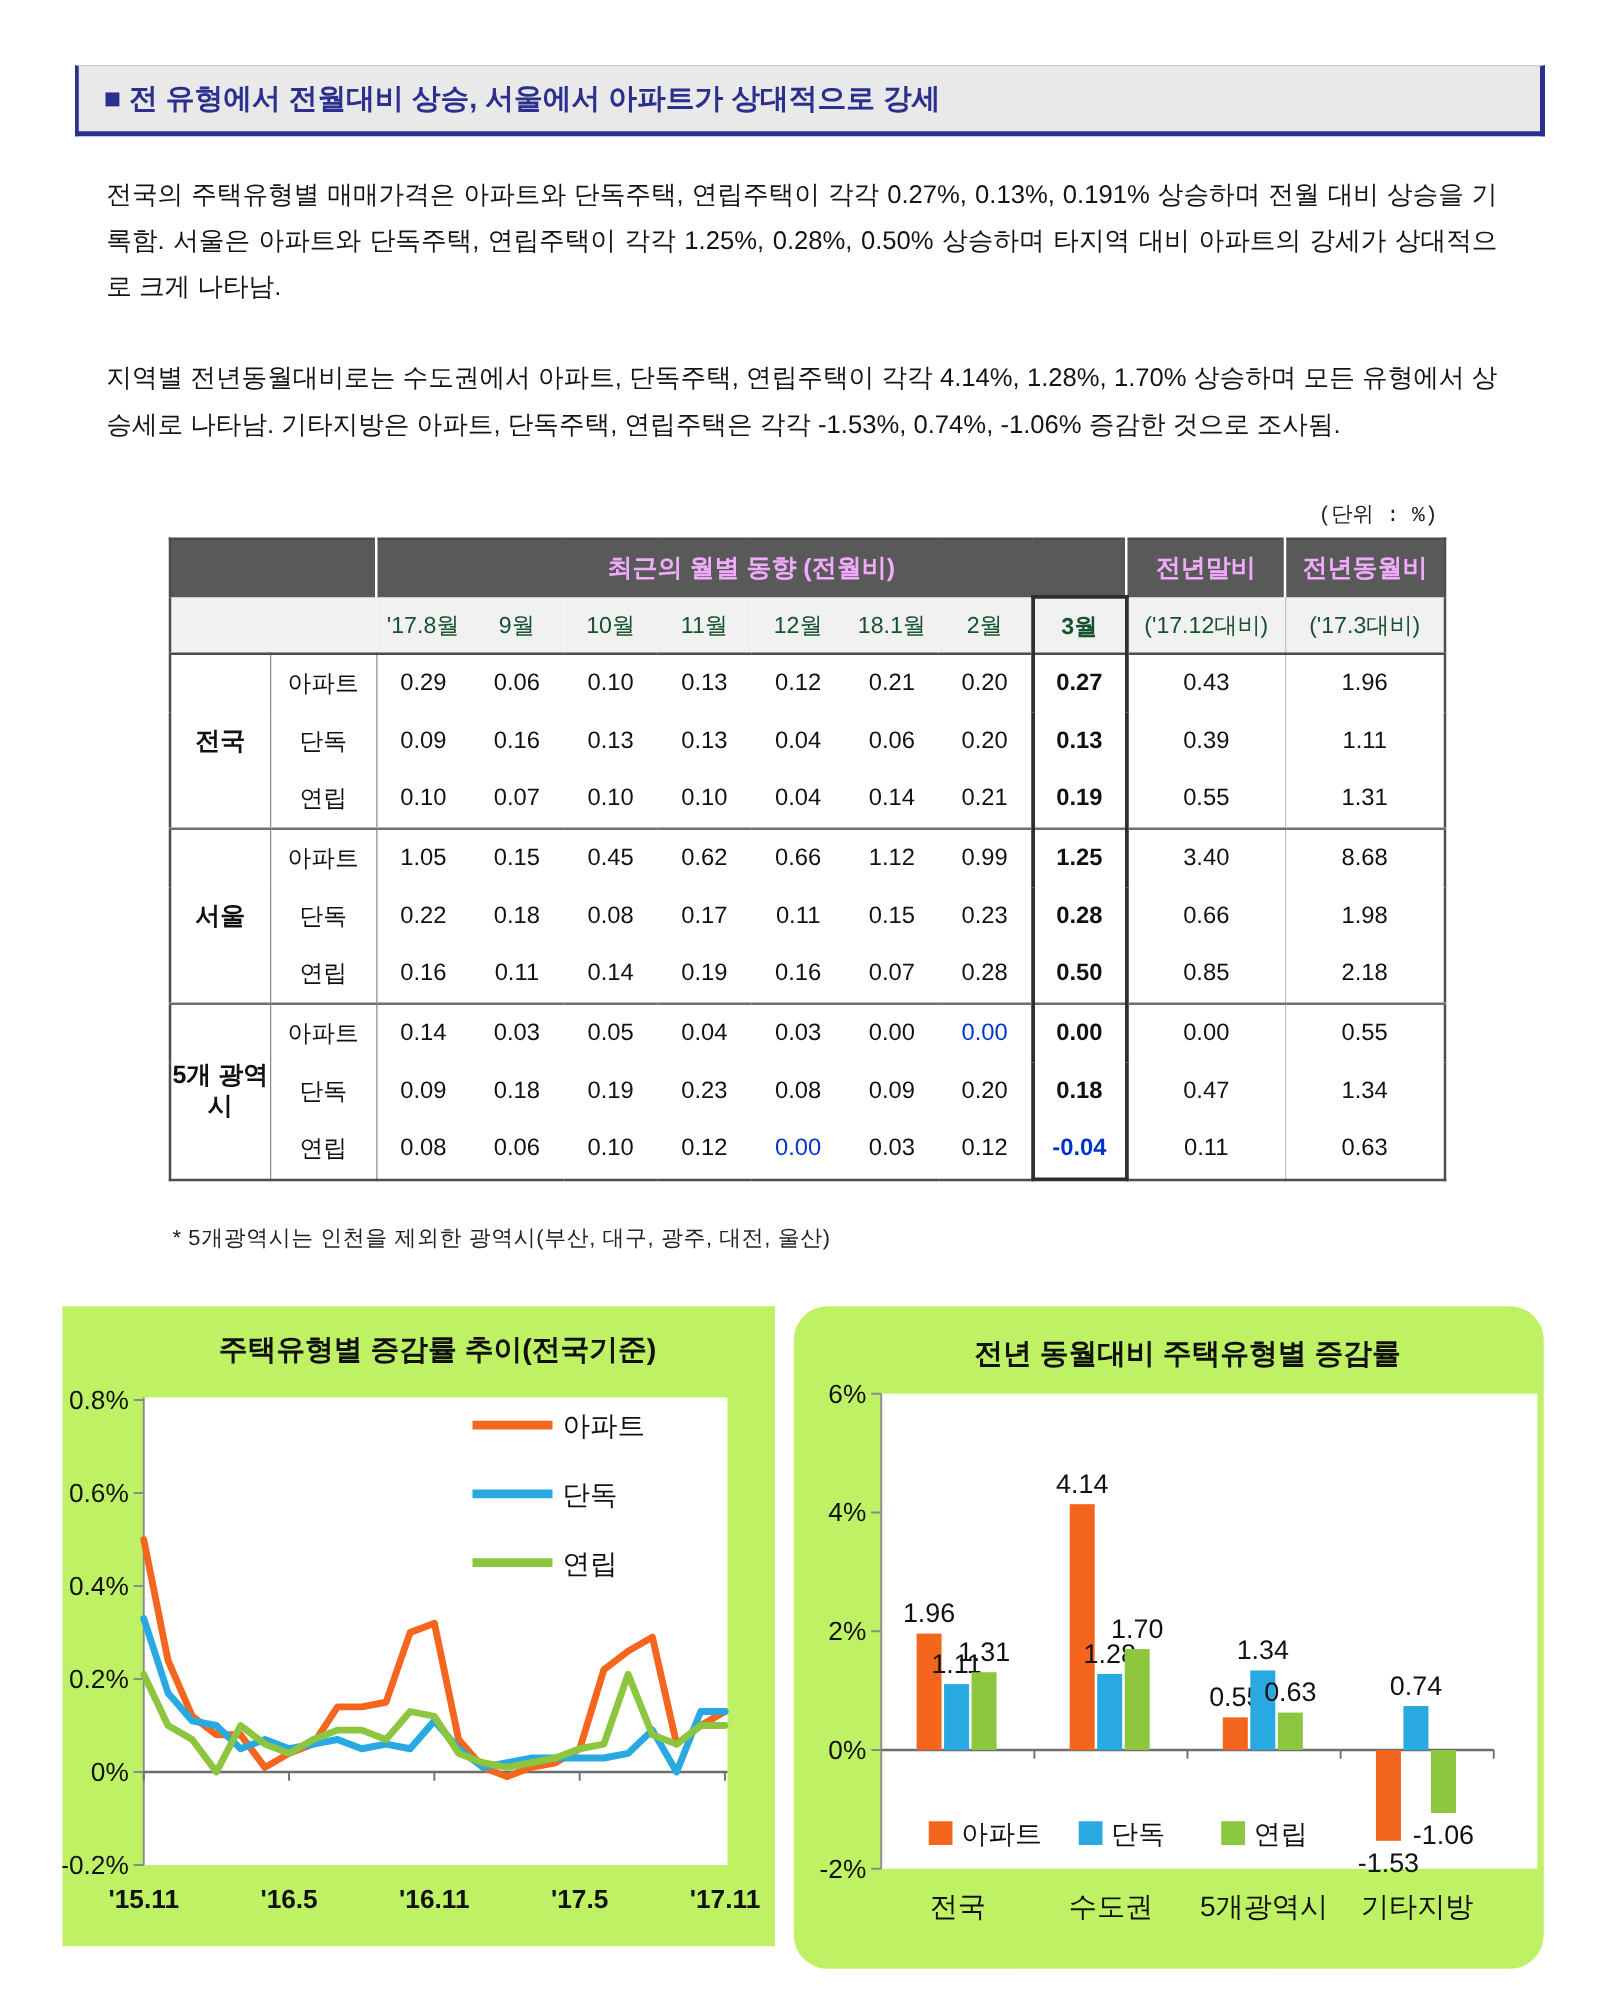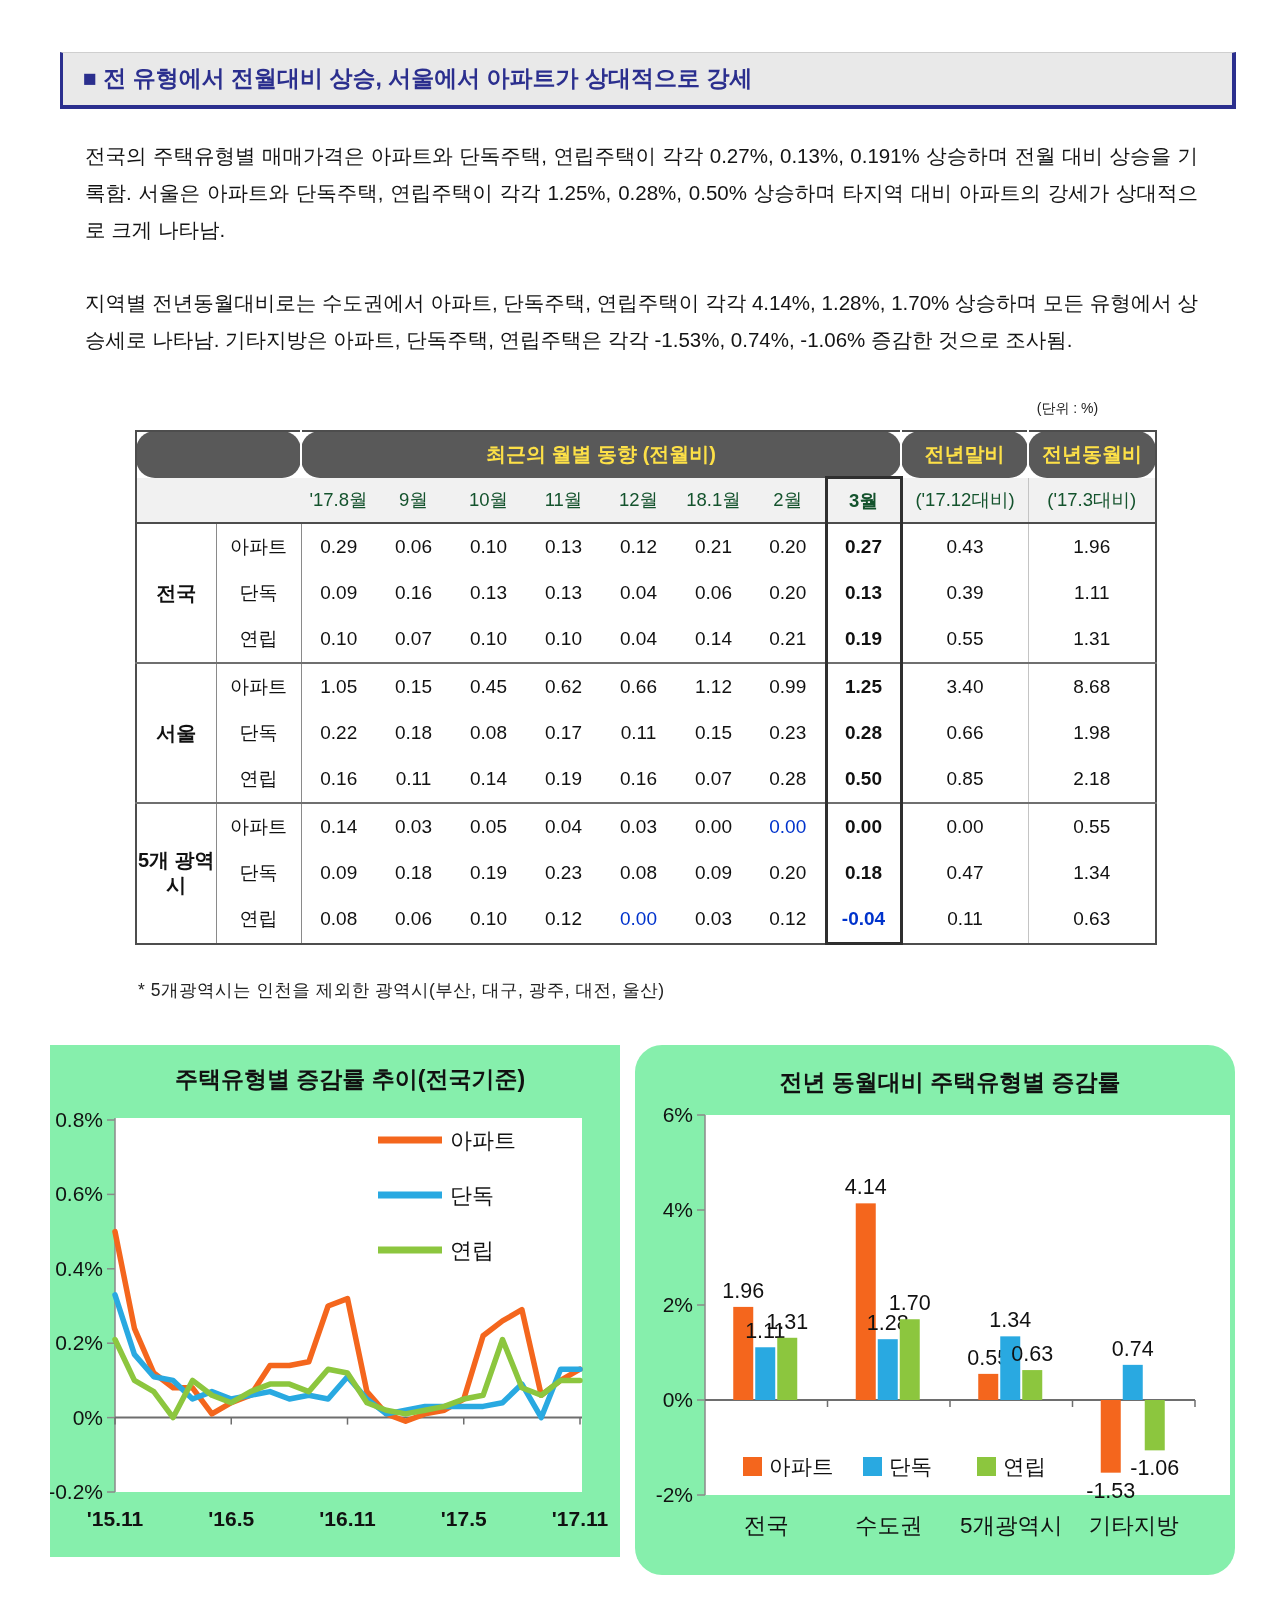--- a/index.html
+++ b/index.html
@@ -8,45 +8,45 @@
 
   .banner{position:absolute;left:60px;top:52px;width:1176px;height:57px;box-sizing:border-box;
     background:#E9E9E9;color:#2B2F8E;font-size:23px;font-weight:bold;line-height:50px;padding-left:20px;
     border-left:3px solid #2B2F8E;border-bottom:4px solid #2B2F8E;border-right:4px solid #2B2F8E;border-top:1px solid #cfcfcf;}
 
   .para{position:absolute;left:85px;width:1113px;font-size:20.5px;line-height:37px;color:#141414;
     word-break:break-all;text-align:justify;}
   #p1{top:137px;}
   #p2{top:284px;}
 
-  .unit-note{position:absolute;left:985px;top:400px;width:165px;text-align:center;font-size:14px;color:#222;}
+  .unit-note{position:absolute;left:985px;top:400px;width:165px;text-align:right;font-size:17px;color:#222;font-family:Liberation Mono, monospace;}
 
   .table-wrap{position:absolute;left:135px;top:430px;}
   table.summary{border-collapse:collapse;table-layout:fixed;width:1020px;border:2px solid #4d4d4d;}
   table.summary th,table.summary td{text-align:center;vertical-align:middle;padding:0;}
-  tr.h1 th{background:#595959;color:#fde047;font-weight:bold;font-size:20px;height:44px;border-left:2px solid #fff;border-radius:19px;}
+  tr.h1 th{background:#595959;color:#f0abfc;font-weight:bold;font-size:20px;height:44px;border-left:2px solid #fff;}
   tr.h1 th:first-child{border-left:none;}
   tr.h2 th{background:#F1F1F1;font-weight:normal;font-size:18.5px;height:43px;color:#14532d;}
   thead{border-bottom:2px solid #4d4d4d;}
   tbody td{font-size:19px;height:46px;background:#fff;color:#111;}
   td.group-cell{font-weight:bold;font-size:20px;border-right:1px solid #8a8a8a;line-height:1.25;}
   td.type-cell{border-right:1px solid #8a8a8a;}
   tr.group-start td{border-top:2px solid #6f6f6f;}
   .mar{font-weight:bold !important;border-left:3px solid #2f2f2f !important;border-right:3px solid #2f2f2f !important;}
   tr.h2 th.mar{border-top:3px solid #2f2f2f;}
   tr.last-row td.mar{border-bottom:3px solid #2f2f2f;}
   .yearend-col{border-left:1px solid #8a8a8a;}
   .yoy-col{border-left:1px solid #c4c4c4;}
   td.blue{color:#0033CC;}
 
   .footnote{position:absolute;left:138px;font-size:17.5px;color:#222;letter-spacing:0.5px;}
   #fn1{top:944px;}
   #fn2{top:978px;}
 
-  .panel{position:absolute;background:#86efac;text-align:center;}
+  .panel{position:absolute;background:#bef264;text-align:center;}
   #panel-left{left:50px;top:1045px;width:570px;height:512px;}
   #panel-right{left:635px;top:1045px;width:600px;height:530px;border-radius:27px;}
   svg{display:block;}
   svg text{font-family:"Liberation Sans",sans-serif;}
 </style>
 </head>
 <body>
 
 <div class="page">
 

